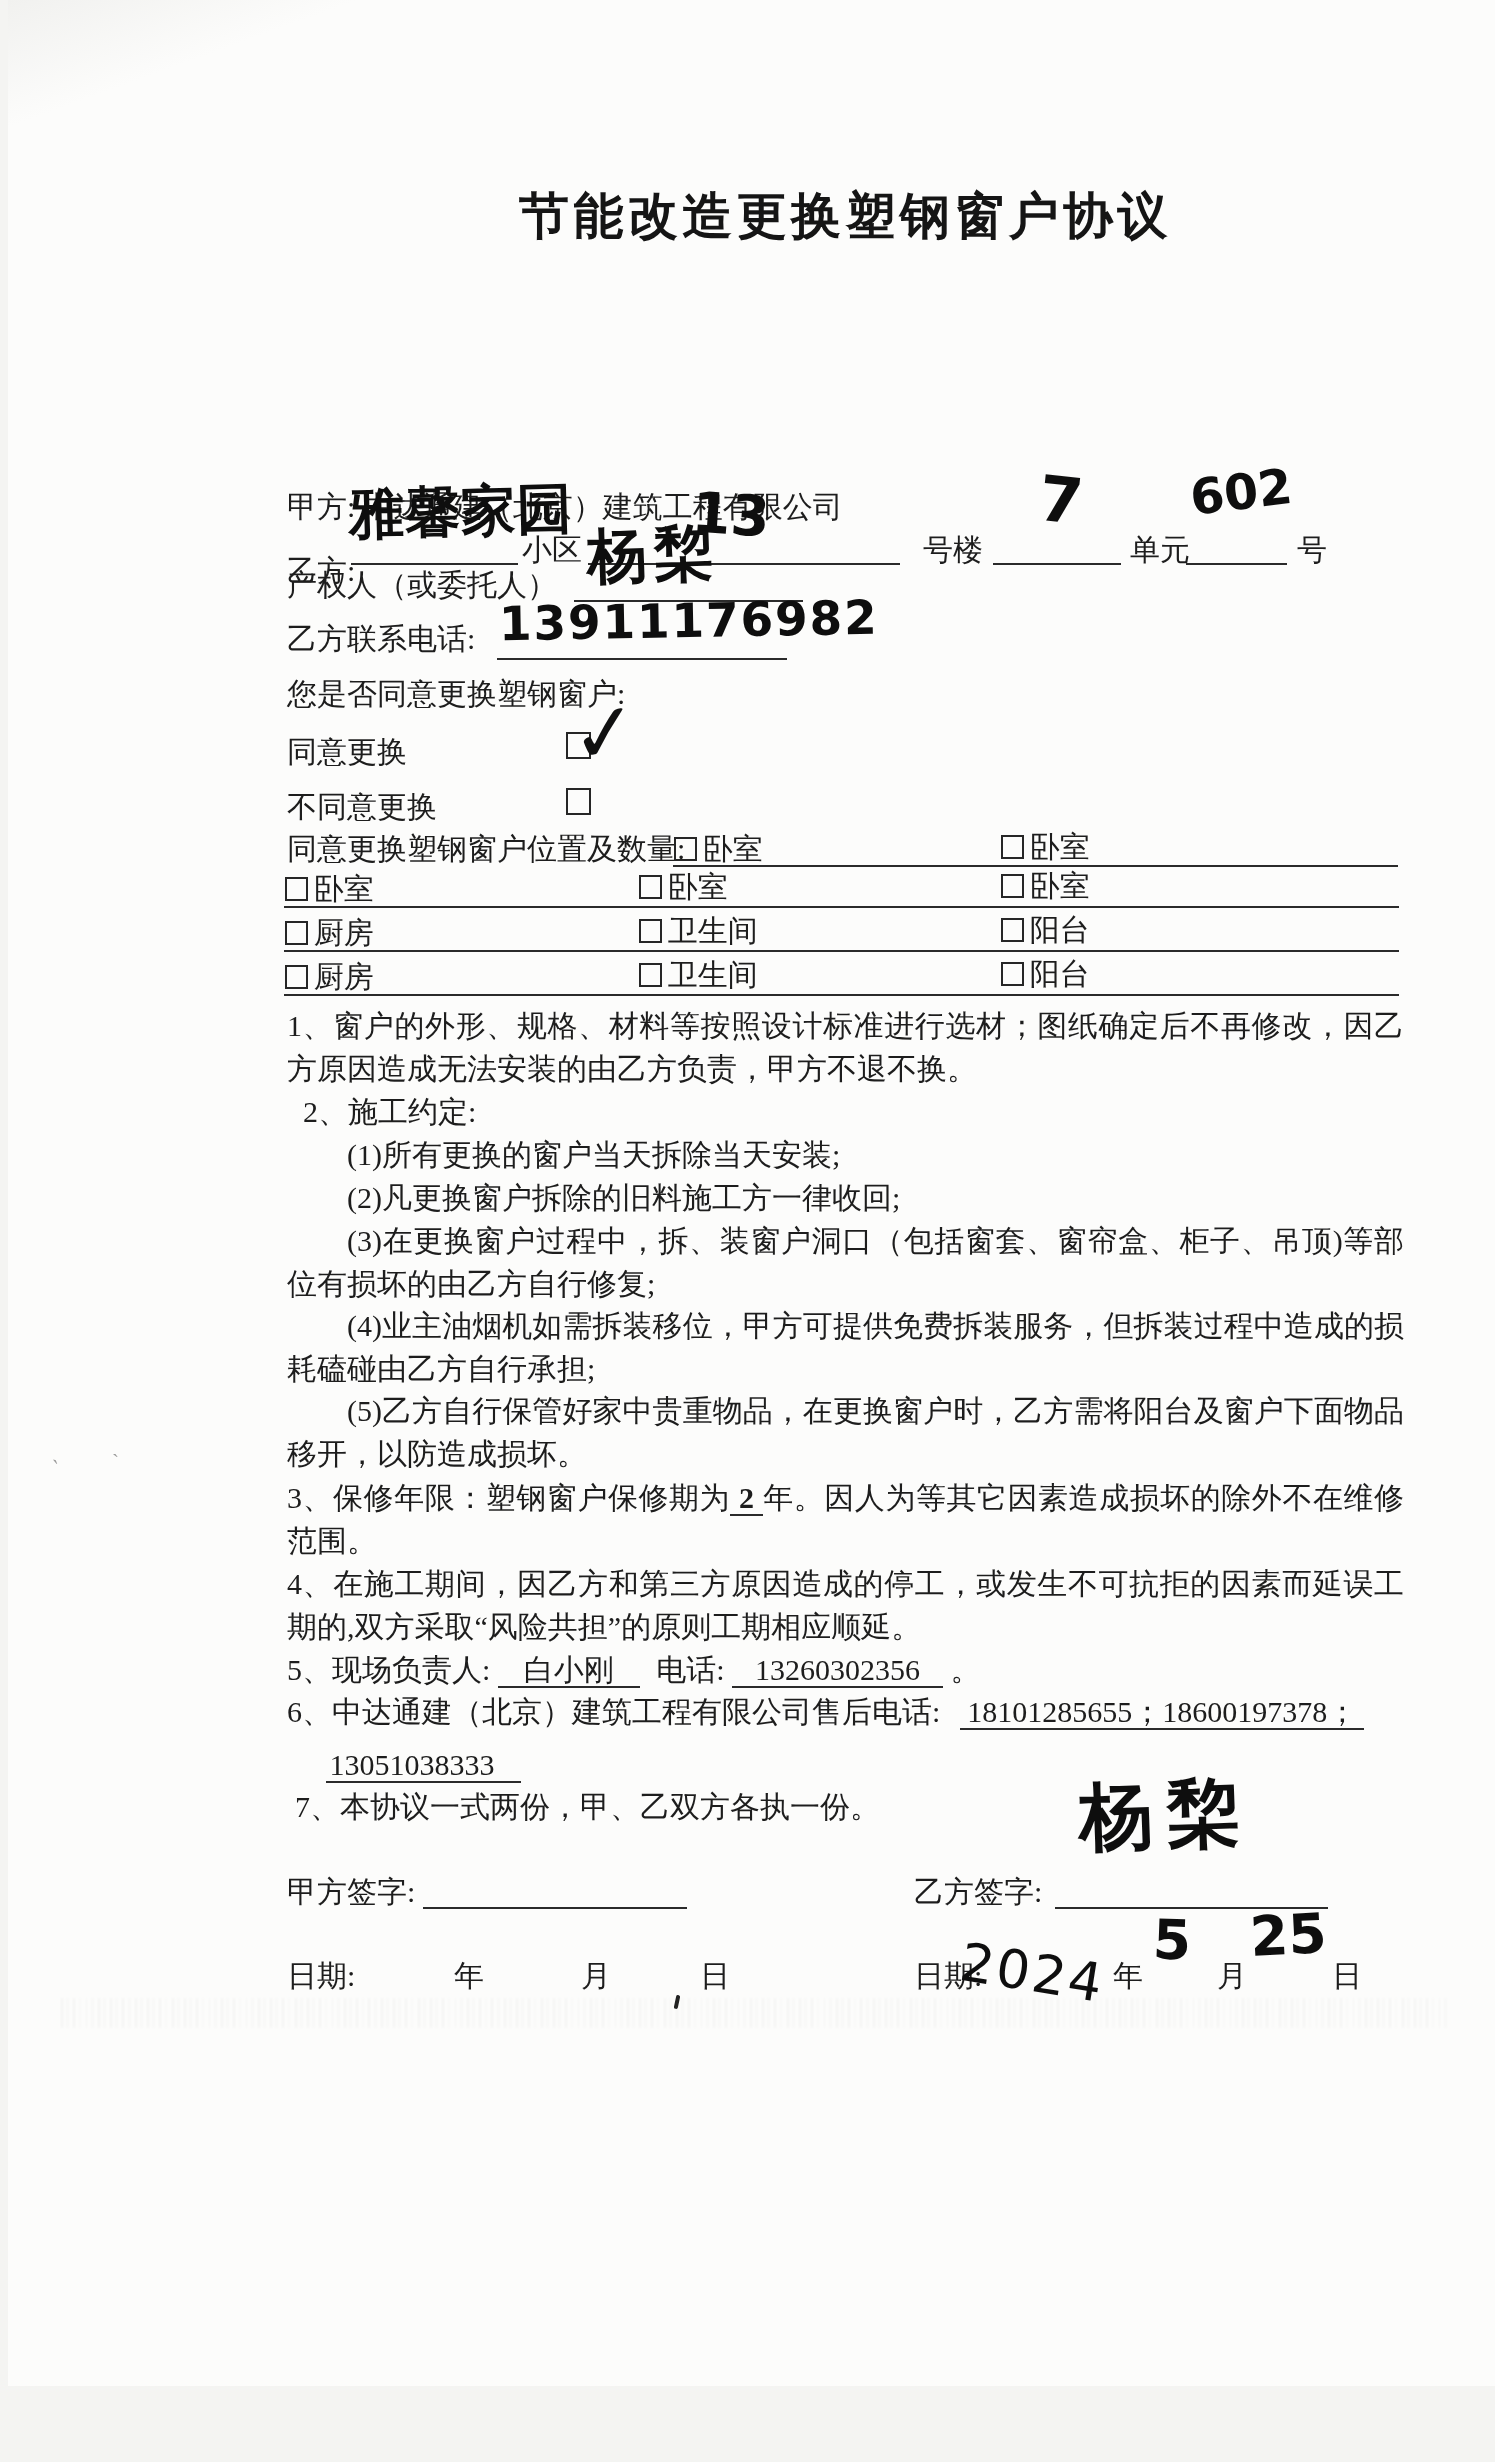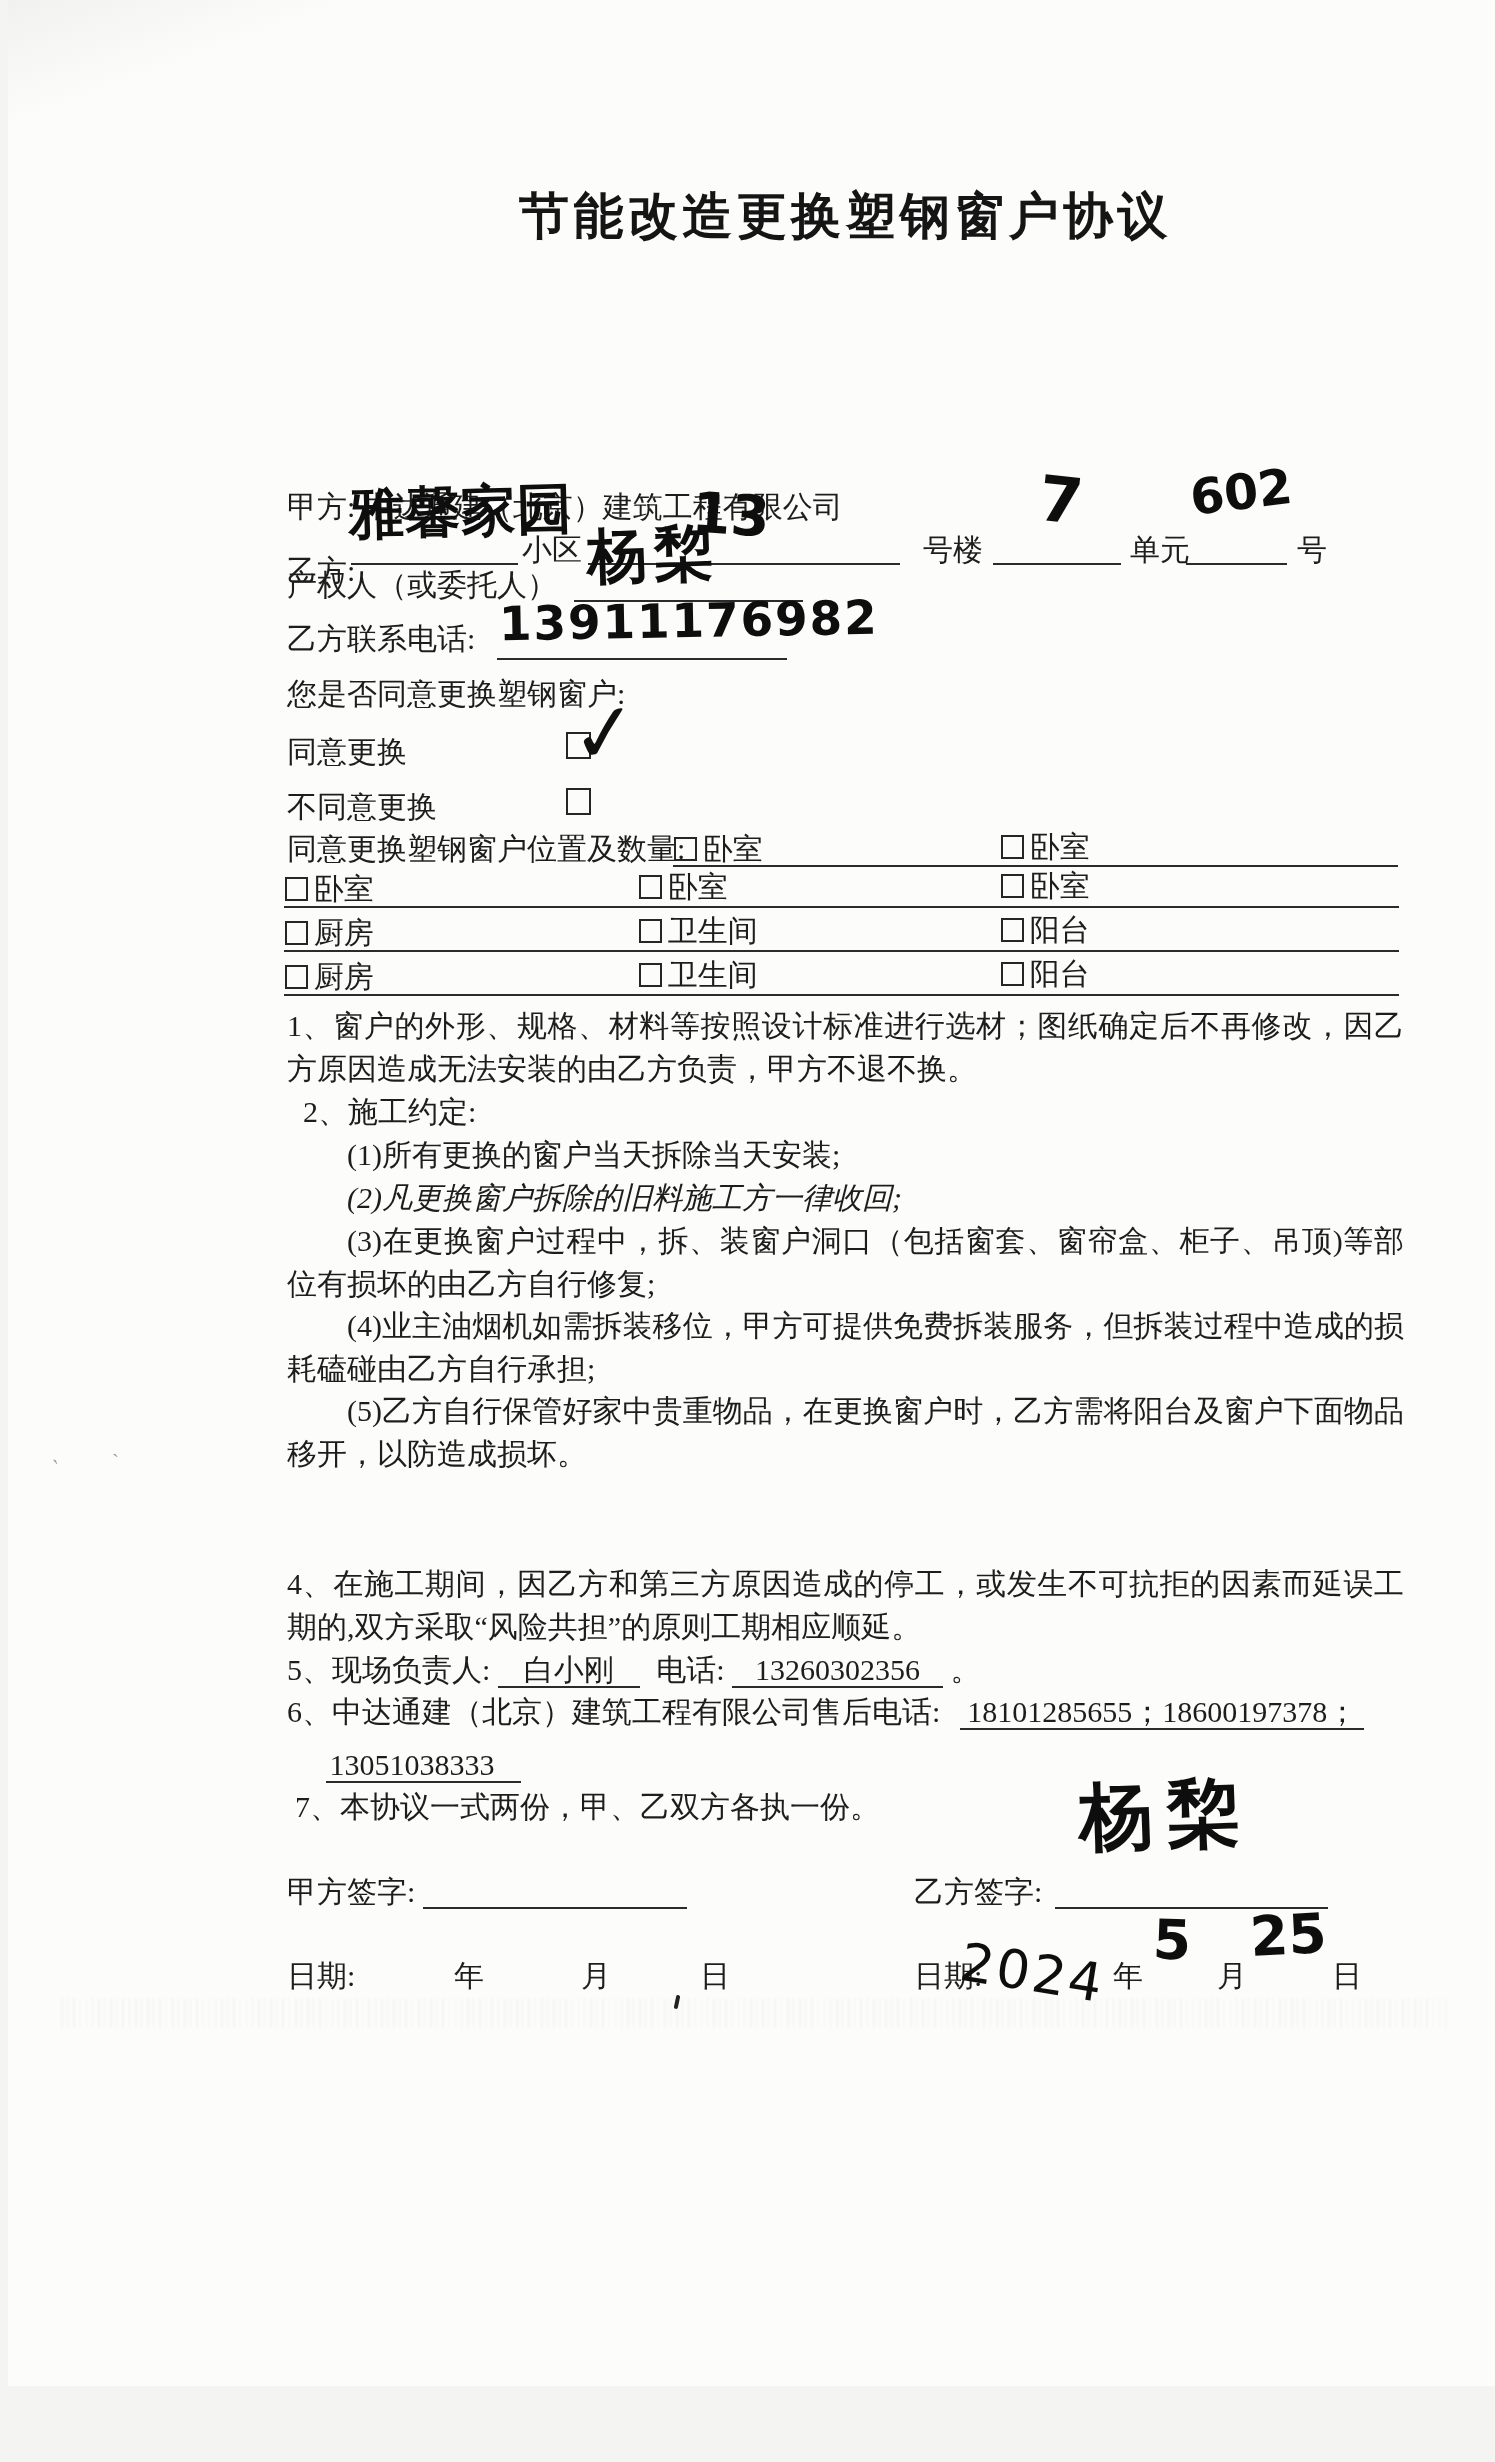--- a/index.html
+++ b/index.html
@@ -132,25 +132,28 @@
   </div>
   <div class="abs print" style="left:993px;top:952px;">
     <span class="cbox small"></span><span>阳台</span>
   </div>
   <div class="abs blank" style="left:276px;top:994px;width:1115px;"></div>
 
   <div class="abs print para" style="left:279px;top:1004px;">1、窗户的外形、规格、材料等按照设计标准进行选材；图纸确定后不再修改，因乙方原因造成无法安装的由乙方负责，甲方不退不换。</div>
 
   <div class="abs print" style="left:279px;top:1090px;margin-left:16px;">2、施工约定:</div>
   <div class="abs print para indent" style="left:279px;top:1133px;">(1)所有更换的窗户当天拆除当天安装;</div>
-  <div class="abs print para indent" style="left:279px;top:1176px;font-style:italic;">(2)凡更换窗户拆除的旧料施工方一律收回;</div>
+  <div class="abs print para indent" style="left:279px;top:1176px;">(2)凡更换窗户拆除的旧料施工方一律收回;</div>
   <div class="abs print para indent" style="left:279px;top:1219px;">(3)在更换窗户过程中，拆、装窗户洞口（包括窗套、窗帘盒、柜子、吊顶)等部位有损坏的由乙方自行修复;</div>
   <div class="abs print para indent" style="left:279px;top:1304px;">(4)业主油烟机如需拆装移位，甲方可提供免费拆装服务，但拆装过程中造成的损耗磕碰由乙方自行承担;</div>
   <div class="abs print para indent" style="left:279px;top:1389px;">(5)乙方自行保管好家中贵重物品，在更换窗户时，乙方需将阳台及窗户下面物品移开，以防造成损坏。</div>
 
+  <div class="abs print para" style="left:279px;top:1476px;">
+    <span>3、保修年限：塑钢窗户保修期为</span><span class="ul" style="font-weight:700;padding:0 8.8px;">2</span><span>年。因人为等其它因素造成损坏的除外不在维修范围。</span>
+  </div>
 
   <div class="abs print para" style="left:279px;top:1562px;">4、在施工期间，因乙方和第三方原因造成的停工，或发生不可抗拒的因素而延误工期的,双方采取“风险共担”的原则工期相应顺延。</div>
 
   <div class="abs print" style="left:279px;top:1648px;white-space:nowrap;">
     <span>5、现场负责人:</span>
     <span class="ul" style="padding:0 26px;">白小刚</span>
     <span style="margin-left:8.8px;">电话:</span>
     <span class="ul" style="padding:0 23px;text-align:right;">13260302356</span>
     <span>。</span>
   </div>

